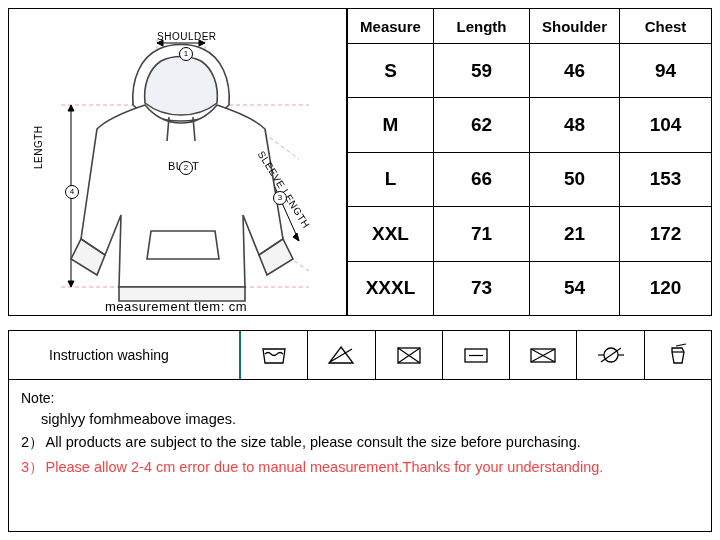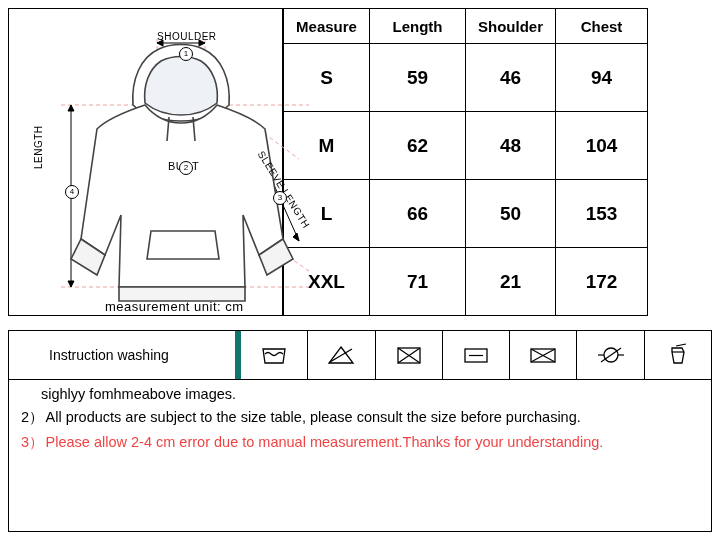--- a/index.html
+++ b/index.html
@@ -18,21 +18,21 @@
     position: relative;
     width: 720px;
     height: 540px;
   }
 
   
   .top {
     position: absolute;
     left: 8px;
     top: 8px;
-    width: 640px;
+    width: 704px;
     height: 308px;
     display: flex;
     justify-content: space-between;
   }
   .diagram-box {
     position: relative;
     width: 340px;
     height: 308px;
     border: 1px solid #000;
     box-sizing: border-box;
@@ -123,21 +123,21 @@
     border: 1px solid #000;
     box-sizing: border-box;
   }
   .wash-row {
     display: flex;
     height: 48px;
     border-bottom: 1px solid #000;
   }
   .wash-title {
     width: 232px;
-    border-right: 6px solid #0f766e;
+    border-right: 2px solid #0f766e;
     display: flex;
     align-items: center;
     padding-left: 40px;
     box-sizing: border-box;
     font-size: 14px;
   }
   .wash-cell {
     flex: 1;
     border-right: 1px solid #000;
     display: flex;
@@ -223,21 +223,21 @@
 
           <path d="M160 108 L158 132" fill="none"></path>
           <path d="M184 108 L186 132" fill="none"></path>
         </g>
       </svg>
 
       <div class="dlabel lbl-shoulder">SHOULDER</div>
       <div class="dlabel lbl-bust">BUST</div>
       <div class="dlabel lbl-length">LENGTH</div>
       <div class="dlabel lbl-sleeve">SLEEVE LENGTH</div>
-      <div class="dlabel lbl-unit">measurement unit: cm</div>
+      <div class="dlabel lbl-unit">measurement tlem: cm</div>
 
       <div class="numcircle n1">1</div>
       <div class="numcircle n2">2</div>
       <div class="numcircle n3">3</div>
       <div class="numcircle n4">4</div>
     </div>
 
     <table class="size-table">
       <colgroup>
         <col class="c1">
@@ -271,20 +271,26 @@
           <td>66</td>
           <td>50</td>
           <td>153</td>
         </tr>
         <tr>
           <td class="size-label">XXL</td>
           <td>71</td>
           <td>21</td>
           <td>172</td>
         </tr>
+        <tr>
+          <td class="size-label">XXXL</td>
+          <td>73</td>
+          <td>54</td>
+          <td>120</td>
+        </tr>
       </tbody>
     </table>
   </div>
 
   <div class="bottom">
 
     <div class="wash-row">
       <div class="wash-title">Instruction washing</div>
 
       <div class="wash-cell">
@@ -336,20 +342,21 @@
       <div class="wash-cell">
         <svg width="28" height="24" viewBox="0 0 28 24">
           <path d="M8 5 L18 5 L20 9 L18 20 L10 20 L8 9 Z" fill="none" stroke="#000" stroke-width="1.3"></path>
           <line x1="8" y1="9" x2="20" y2="9" stroke="#000" stroke-width="1.2"></line>
           <line x1="12" y1="3" x2="22" y2="1" stroke="#000" stroke-width="1.2"></line>
         </svg>
       </div>
     </div>
 
     <div class="notes">
+      <div class="note-head">Note:</div>
 
       <div class="note-sub">sighlyy fomhmeabove images.</div>
 
       <div class="note-line">
         <span class="idx">2）</span><span>All products are subject to the size table, please consult the size before purchasing.</span>
       </div>
 
       <div class="note-line red">
         <span class="idx">3）</span><span>Please allow 2-4 cm error due to manual measurement.Thanks for your understanding.</span>
       </div>

